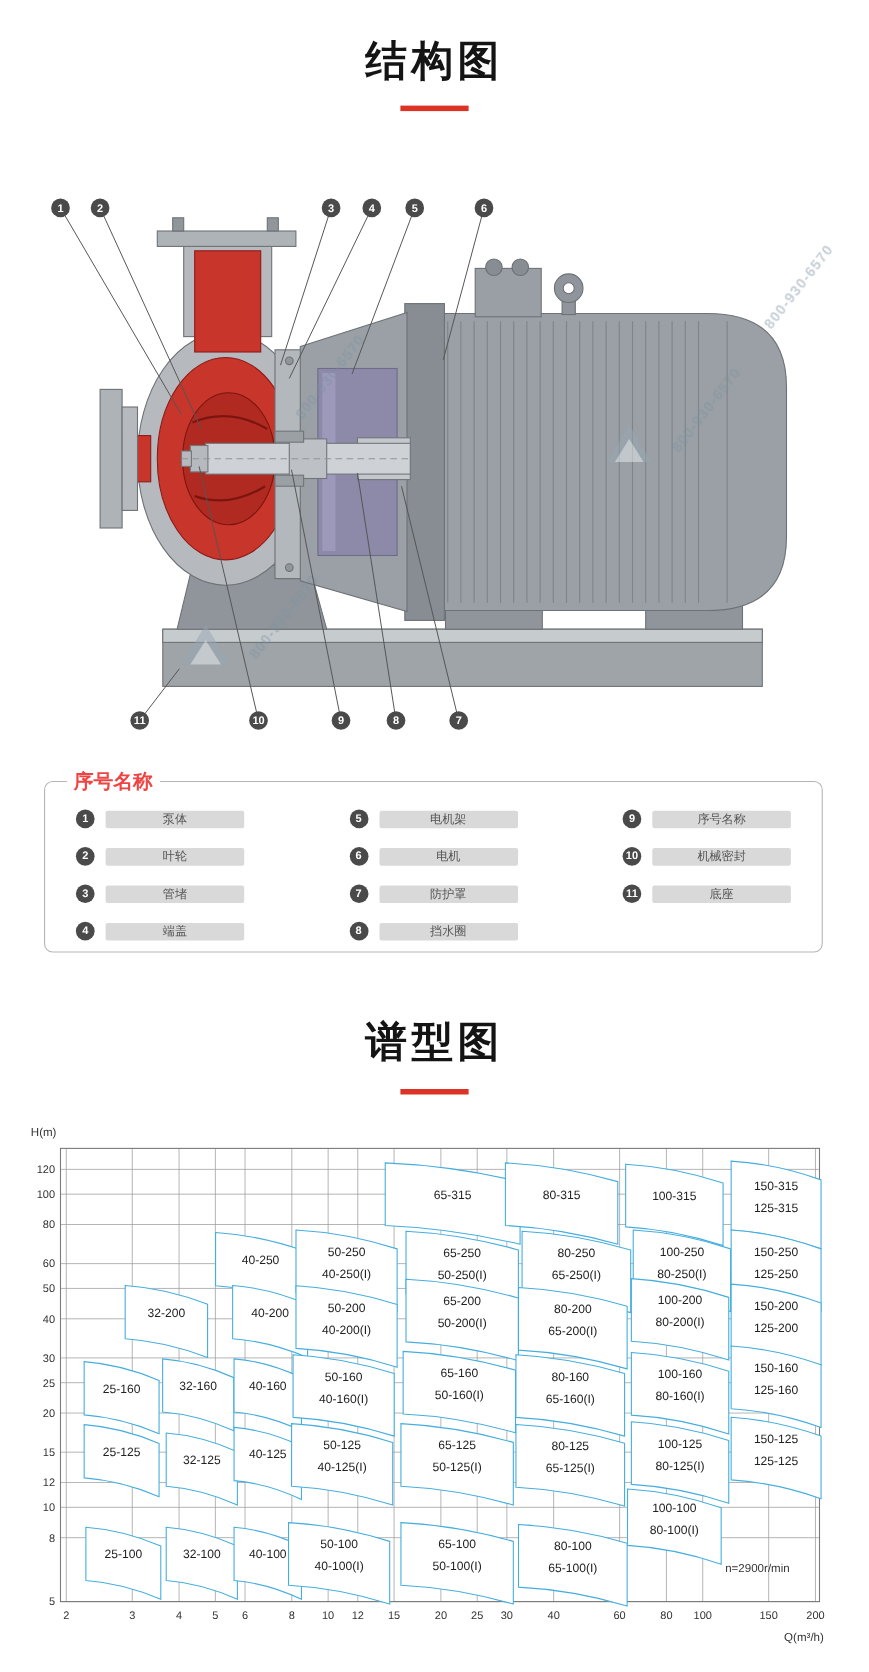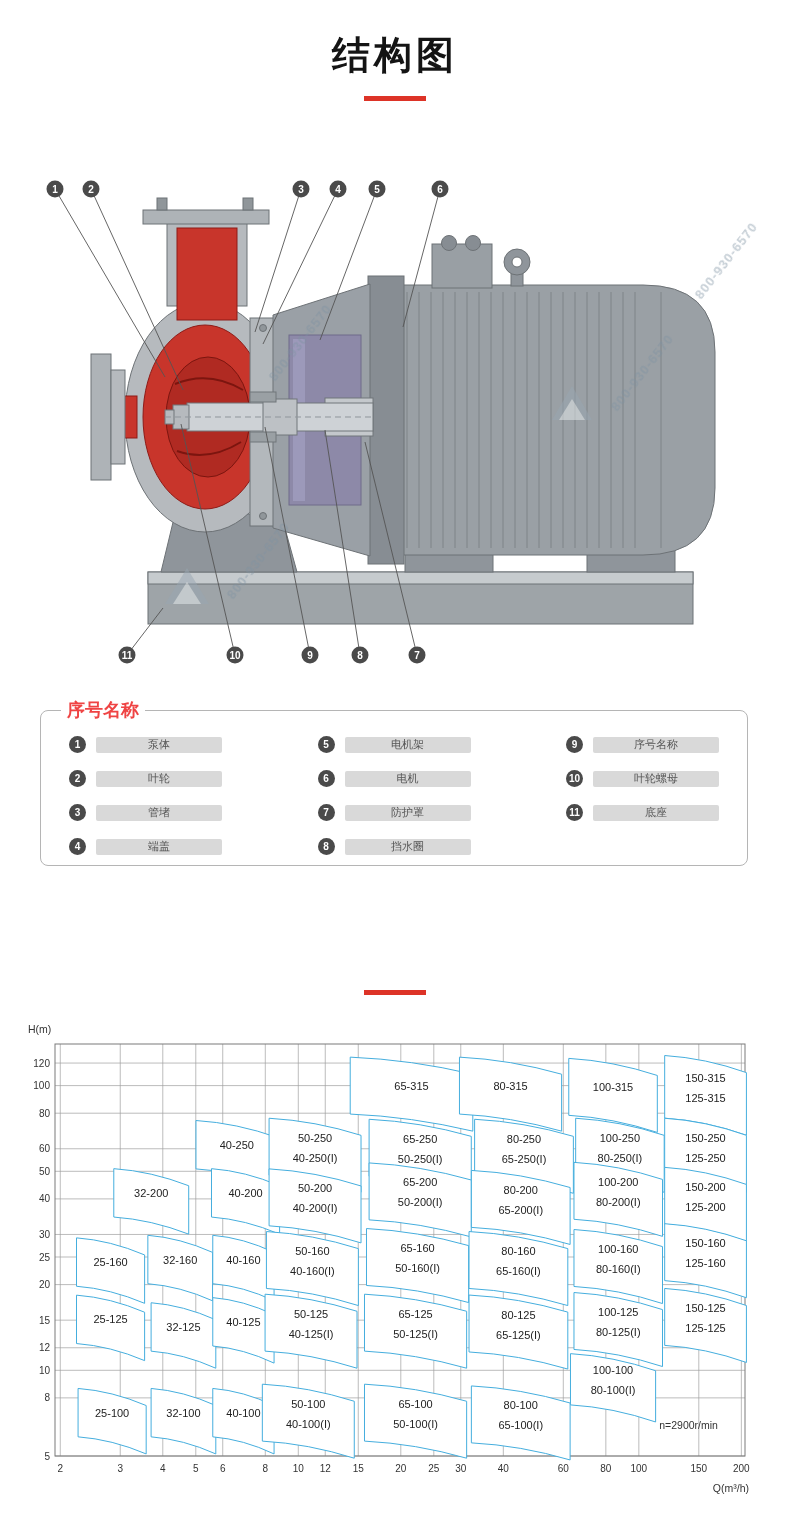--- a/index.html
+++ b/index.html
@@ -207,30 +207,31 @@
             <span class="label-bar">挡水圈</span>
           </div>
         </div>
         <div class="legend-col">
           <div class="legend-item">
             <span class="num-circle">9</span>
             <span class="label-bar">序号名称</span>
           </div>
           <div class="legend-item">
             <span class="num-circle">10</span>
-            <span class="label-bar">叶轮螺母</span>
+            <span class="label-bar">机械密封</span>
           </div>
           <div class="legend-item">
             <span class="num-circle">11</span>
             <span class="label-bar">底座</span>
           </div>
         </div>
       </div>
   </fieldset>
 
+  <h1 class="section-title" id="title-spectrum">谱型图</h1>
   <div class="red-rule" id="rule-spectrum"></div>
 
   <svg id="spectrum-chart" viewBox="0 0 754 500">
       <g>
         <line x1="42.26906127739297" y1="27" x2="42.26906127739297" y2="439" stroke="#9f9f9f" stroke-width="0.7"></line>
         <text x="42.26906127739297" y="455" text-anchor="middle" font-size="10" fill="#333">2</text>
         <line x1="102.23509400290068" y1="27" x2="102.23509400290068" y2="439" stroke="#9f9f9f" stroke-width="0.7"></line>
         <text x="102.23509400290068" y="455" text-anchor="middle" font-size="10" fill="#333">3</text>
         <line x1="144.78167131919923" y1="27" x2="144.78167131919923" y2="439" stroke="#9f9f9f" stroke-width="0.7"></line>
         <text x="144.78167131919923" y="455" text-anchor="middle" font-size="10" fill="#333">4</text>

